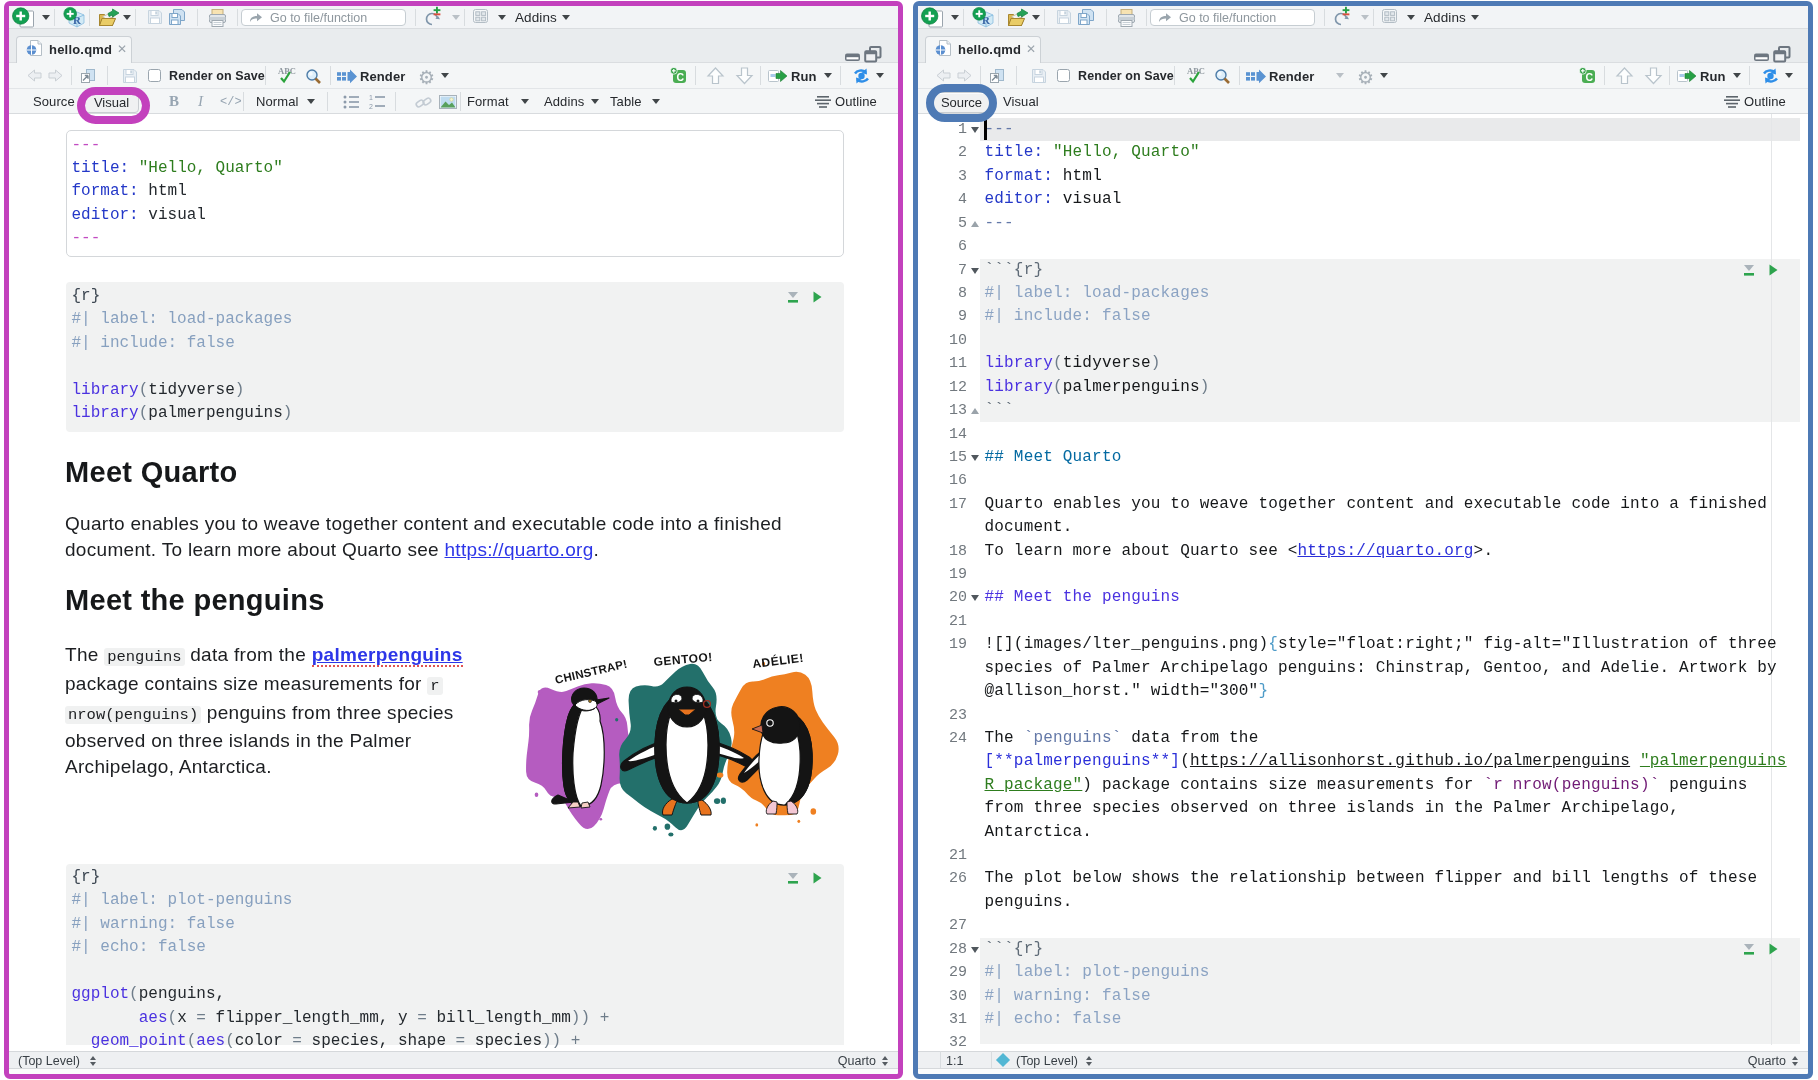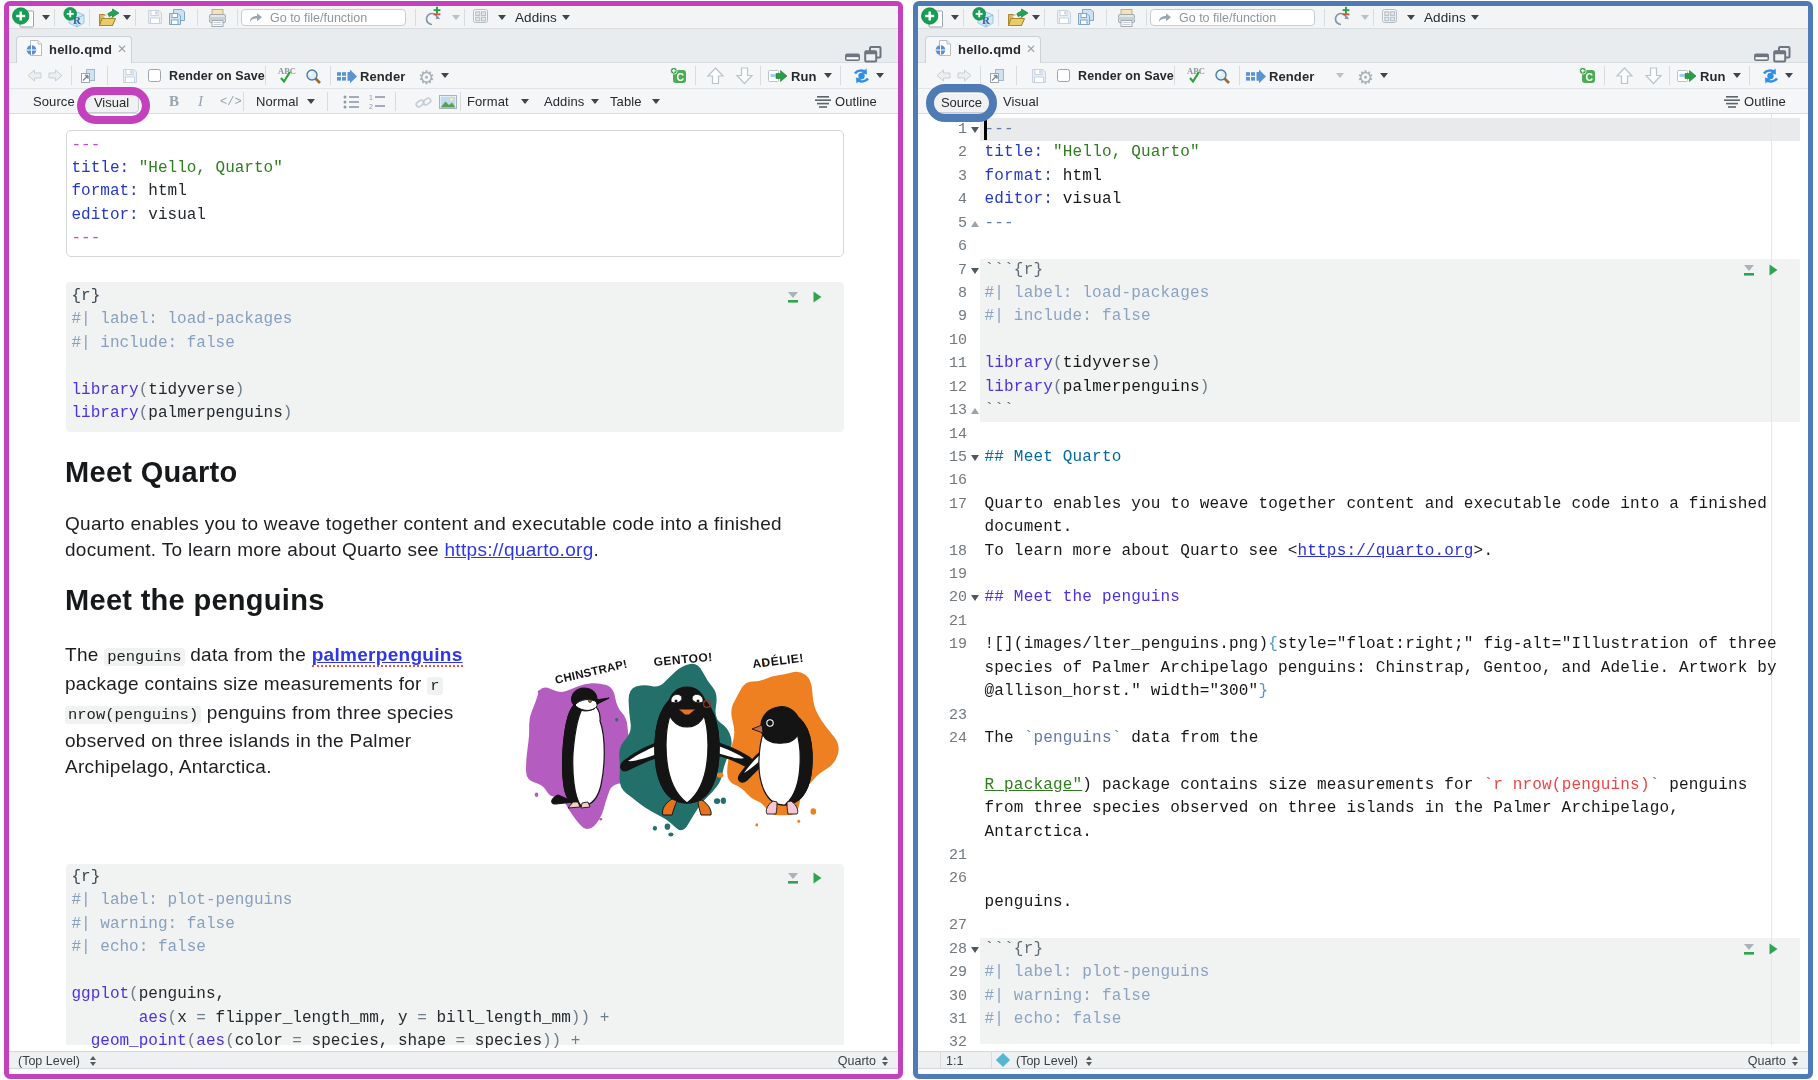--- a/index.html
+++ b/index.html
@@ -574,25 +574,27 @@
       <div class="fold" style="left:53px;top:589.4000000000001px;border-left:4.5px solid transparent;border-right:4.5px solid transparent;border-top:6px solid #50575d"></div>
       <div class="coderow mono rmono" style="left:66.5px;top:580.4px"><span style="color:#4b32e0">## Meet the penguins</span></div>
       <div class="num" style="left:-3px;top:603.8px;line-height:23.42px">21</div>
       <div class="num" style="left:-3px;top:627.2px;line-height:23.42px">19</div>
       <div class="coderow mono rmono" style="left:66.5px;top:627.2px"><span style="color:#16181a">![](images/lter_penguins.png)</span><span style="color:#4e9bc8">{</span><span style="color:#16181a">style="float:right;" fig-alt="Illustration of three</span></div>
       <div class="coderow mono rmono" style="left:66.5px;top:650.7px"><span style="color:#16181a">species of Palmer Archipelago penguins: Chinstrap, Gentoo, and Adelie. Artwork by</span></div>
       <div class="coderow mono rmono" style="left:66.5px;top:674.1px"><span style="color:#16181a">@allison_horst." width="300"</span><span style="color:#4e9bc8">}</span></div>
       <div class="num" style="left:-3px;top:697.5px;line-height:23.42px">23</div>
       <div class="num" style="left:-3px;top:720.9px;line-height:23.42px">24</div>
       <div class="coderow mono rmono" style="left:66.5px;top:720.9px"><span style="color:#16181a">The </span><span style="color:#6479a8">`penguins`</span><span style="color:#16181a"> data from the</span></div>
-      <div class="coderow mono rmono" style="left:66.5px;top:767.8px"><span style="color:#2e7d1e;text-decoration:underline">R package"</span><span style="color:#16181a">) package contains size measurements for </span><span style="color:#ef4444">`r nrow(penguins)`</span><span style="color:#16181a"> penguins</span></div>
+      <div class="coderow mono rmono" style="left:66.5px;top:744.3px"><span style="color:#2b2fd9">[**palmerpenguins**]</span><span style="color:#16181a">(</span><span style="color:#16181a;text-decoration:underline">https://allisonhorst.github.io/palmerpenguins</span> <span style="color:#2e7d1e;text-decoration:underline">"palmerpenguins</span></div>
+      <div class="coderow mono rmono" style="left:66.5px;top:767.8px"><span style="color:#2e7d1e;text-decoration:underline">R package"</span><span style="color:#16181a">) package contains size measurements for </span><span style="color:#701a75">`r nrow(penguins)`</span><span style="color:#16181a"> penguins</span></div>
       <div class="coderow mono rmono" style="left:66.5px;top:791.2px"><span style="color:#16181a">from three species observed on three islands in the Palmer Archipelago,</span></div>
       <div class="coderow mono rmono" style="left:66.5px;top:814.6px"><span style="color:#16181a">Antarctica.</span></div>
       <div class="num" style="left:-3px;top:838.0px;line-height:23.42px">21</div>
       <div class="num" style="left:-3px;top:861.4px;line-height:23.42px">26</div>
+      <div class="coderow mono rmono" style="left:66.5px;top:861.4px"><span style="color:#16181a">The plot below shows the relationship between flipper and bill lengths of these</span></div>
       <div class="coderow mono rmono" style="left:66.5px;top:884.9px"><span style="color:#16181a">penguins.</span></div>
       <div class="num" style="left:-3px;top:908.3px;line-height:23.42px">27</div>
       <div class="num" style="left:-3px;top:931.7px;line-height:23.42px">28</div>
       <div class="fold" style="left:53px;top:940.7px;border-left:4.5px solid transparent;border-right:4.5px solid transparent;border-top:6px solid #50575d"></div>
       <div class="coderow mono rmono" style="left:66.5px;top:931.7px"><span style="color:#5f6b77">```{r}</span></div>
       <div class="num" style="left:-3px;top:955.1px;line-height:23.42px">29</div>
       <div class="coderow mono rmono" style="left:66.5px;top:955.1px"><span style="color:#8ba3c3">#| label: plot-penguins</span></div>
       <div class="num" style="left:-3px;top:978.5px;line-height:23.42px">30</div>
       <div class="coderow mono rmono" style="left:66.5px;top:978.5px"><span style="color:#8ba3c3">#| warning: false</span></div>
       <div class="num" style="left:-3px;top:1002.0px;line-height:23.42px">31</div>

